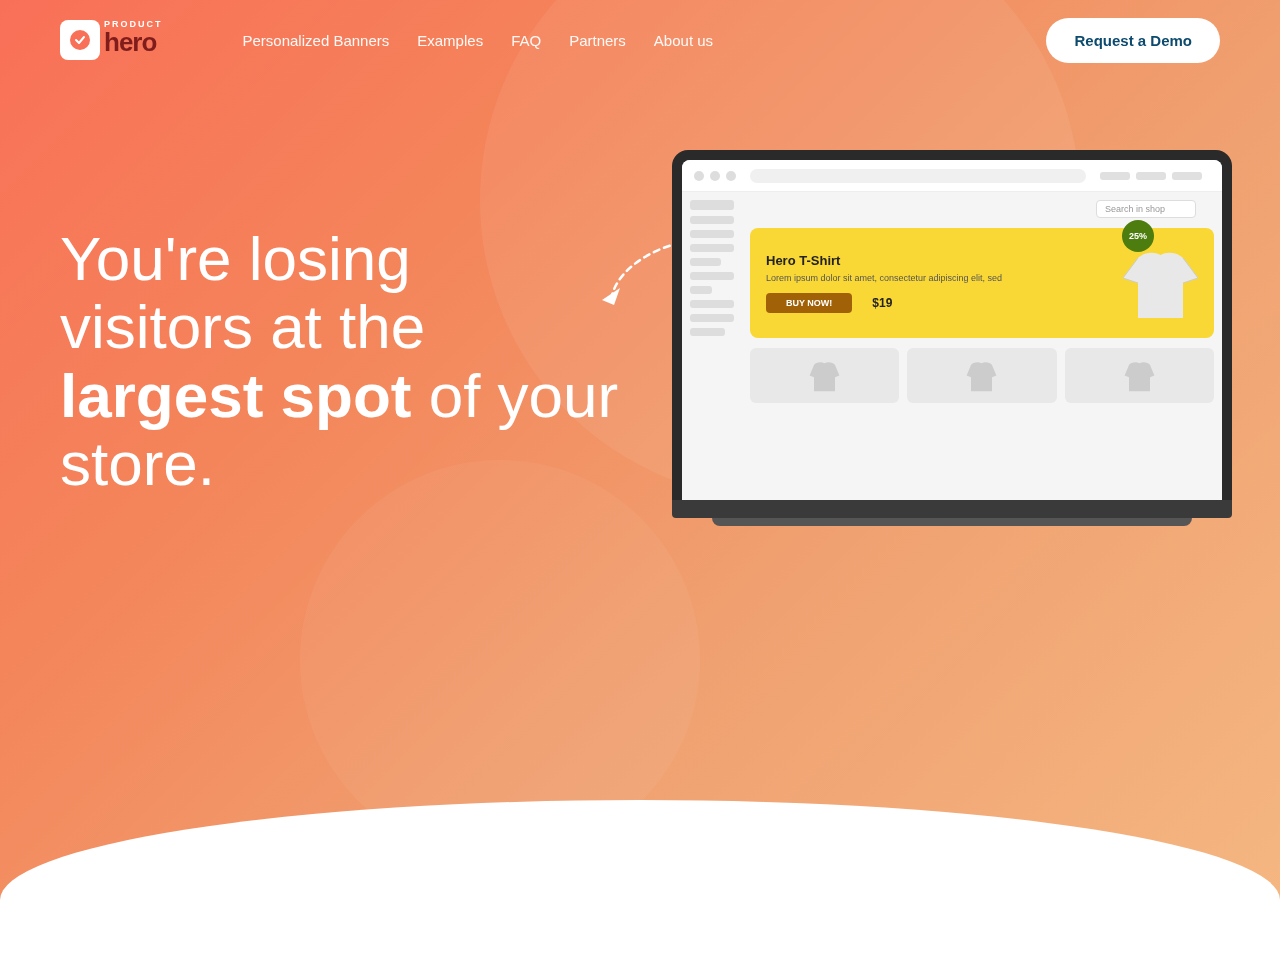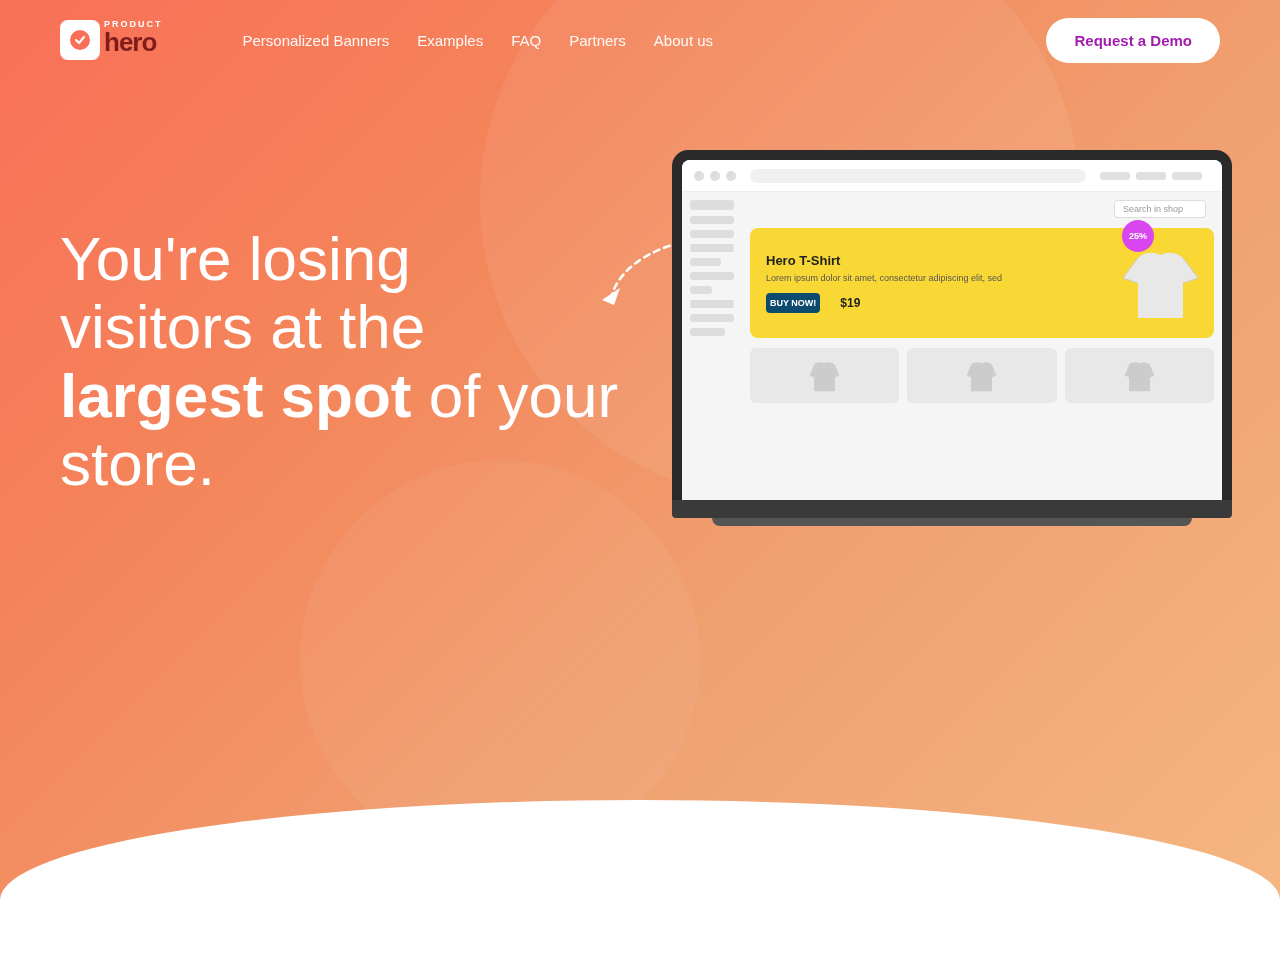--- a/index.html
+++ b/index.html
@@ -108,21 +108,21 @@
       text-decoration: none;
       font-size: 15px;
       font-weight: 500;
       opacity: 0.95;
       cursor: pointer;
     }
 
     .nav-cta {
       margin-left: auto;
       background: white;
-      color: #a21caf;
+      color: #0c4a6e;
       border: none;
       border-radius: 50px;
       padding: 14px 28px;
       font-size: 15px;
       font-weight: 700;
       cursor: pointer;
       white-space: nowrap;
     }
 
     
@@ -249,40 +249,40 @@
       color: #222;
       margin-bottom: 4px;
     }
     .banner-desc {
       font-size: 9px;
       color: #555;
       line-height: 1.4;
       margin-bottom: 8px;
     }
     .banner-btn {
-      background: #0c4a6e;
+      background: #a16207;
       color: white;
       border: none;
       border-radius: 4px;
-      padding: 5px 4px;
+      padding: 5px 20px;
       font-size: 9px;
       font-weight: 700;
       cursor: pointer;
     }
     .banner-price {
       font-size: 12px;
       font-weight: 700;
       color: #222;
       margin-left: 8px;
     }
     .banner-badge {
       position: absolute;
       top: -8px;
       right: 60px;
-      background: #d946ef;
+      background: #4d7c0f;
       color: white;
       border-radius: 50%;
       width: 32px;
       height: 32px;
       display: flex;
       align-items: center;
       justify-content: center;
       font-size: 9px;
       font-weight: 700;
     }
@@ -384,21 +384,21 @@
               <div class="screen-sidebar-item" style="width:70%;"></div>
               <div class="screen-sidebar-item"></div>
               <div class="screen-sidebar-item" style="width:50%;"></div>
               <div class="screen-sidebar-item"></div>
               <div class="screen-sidebar-item"></div>
               <div class="screen-sidebar-item" style="width:80%;"></div>
             </div>
 
             <div style="flex:1; padding: 8px; position:relative;">
 
-              <div style="position:absolute;top:8px;right:16px;background:white;border:1px solid #ddd;border-radius:4px;padding:3px 8px;font-size:9px;color:#999;width:92px;">
+              <div style="position:absolute;top:8px;right:26px;background:white;border:1px solid #ddd;border-radius:4px;padding:3px 8px;font-size:9px;color:#999;width:100px;">
                 <span>Search in shop</span>
               </div>
 
               <div style="height:28px;"></div>
 
               <div class="banner-card">
                 <div class="banner-badge">25%</div>
                 <div class="banner-info">
                   <div class="banner-title">Hero T-Shirt</div>
                   <div class="banner-desc">Lorem ipsum dolor sit amet, consectetur adipiscing elit, sed</div>

